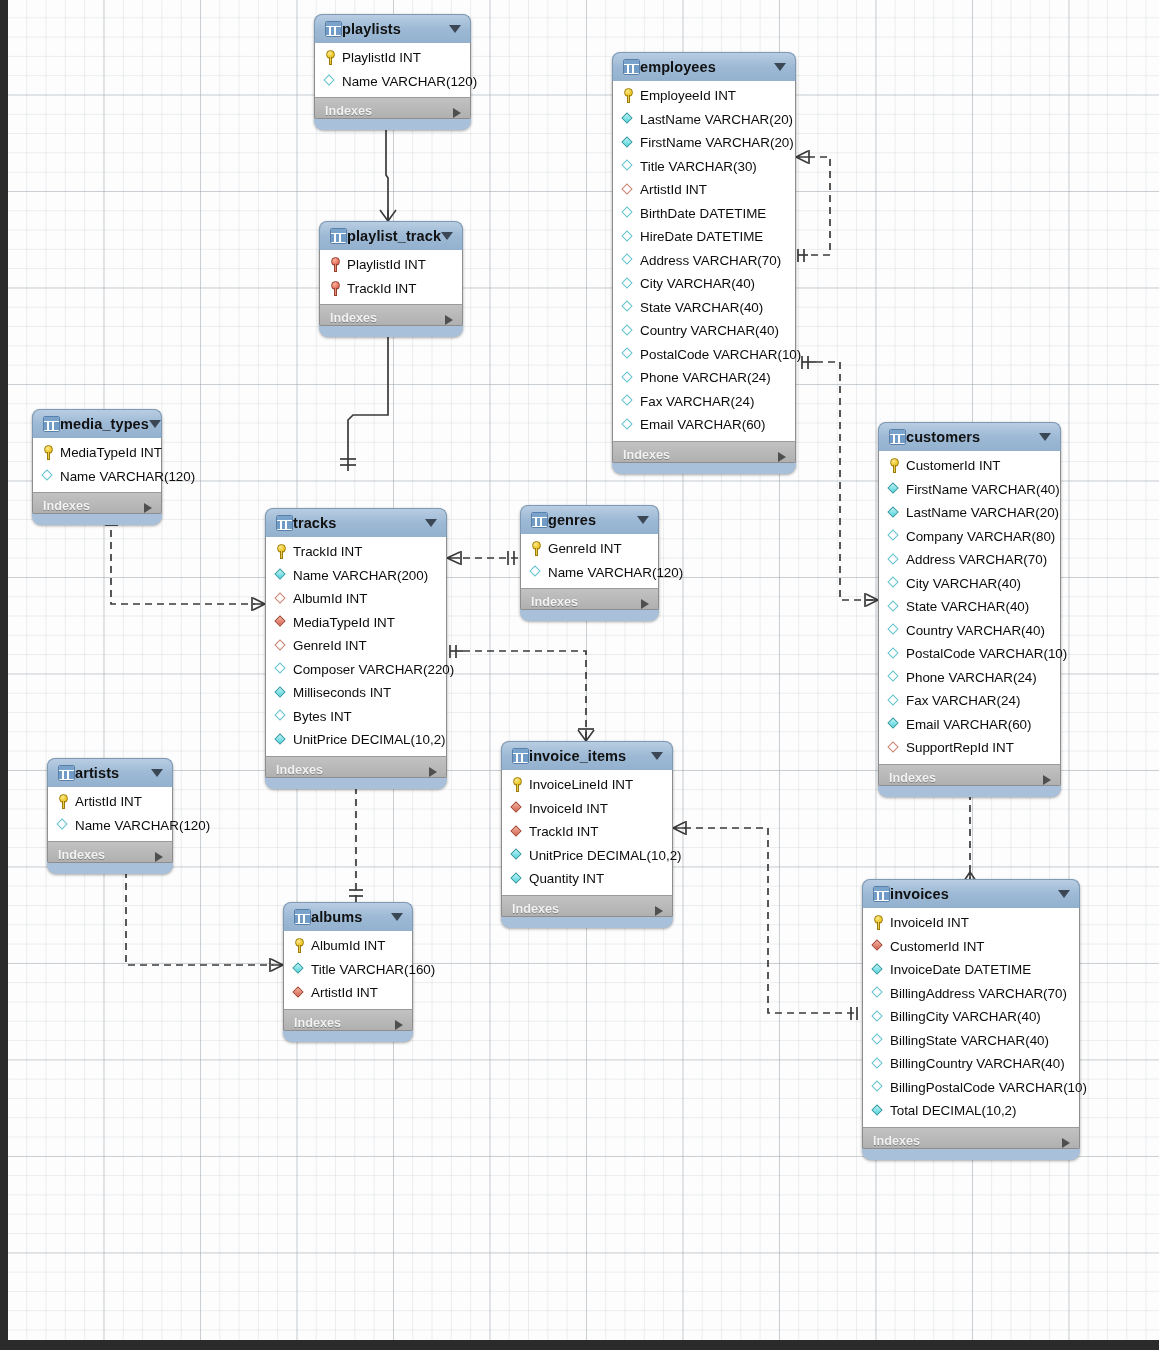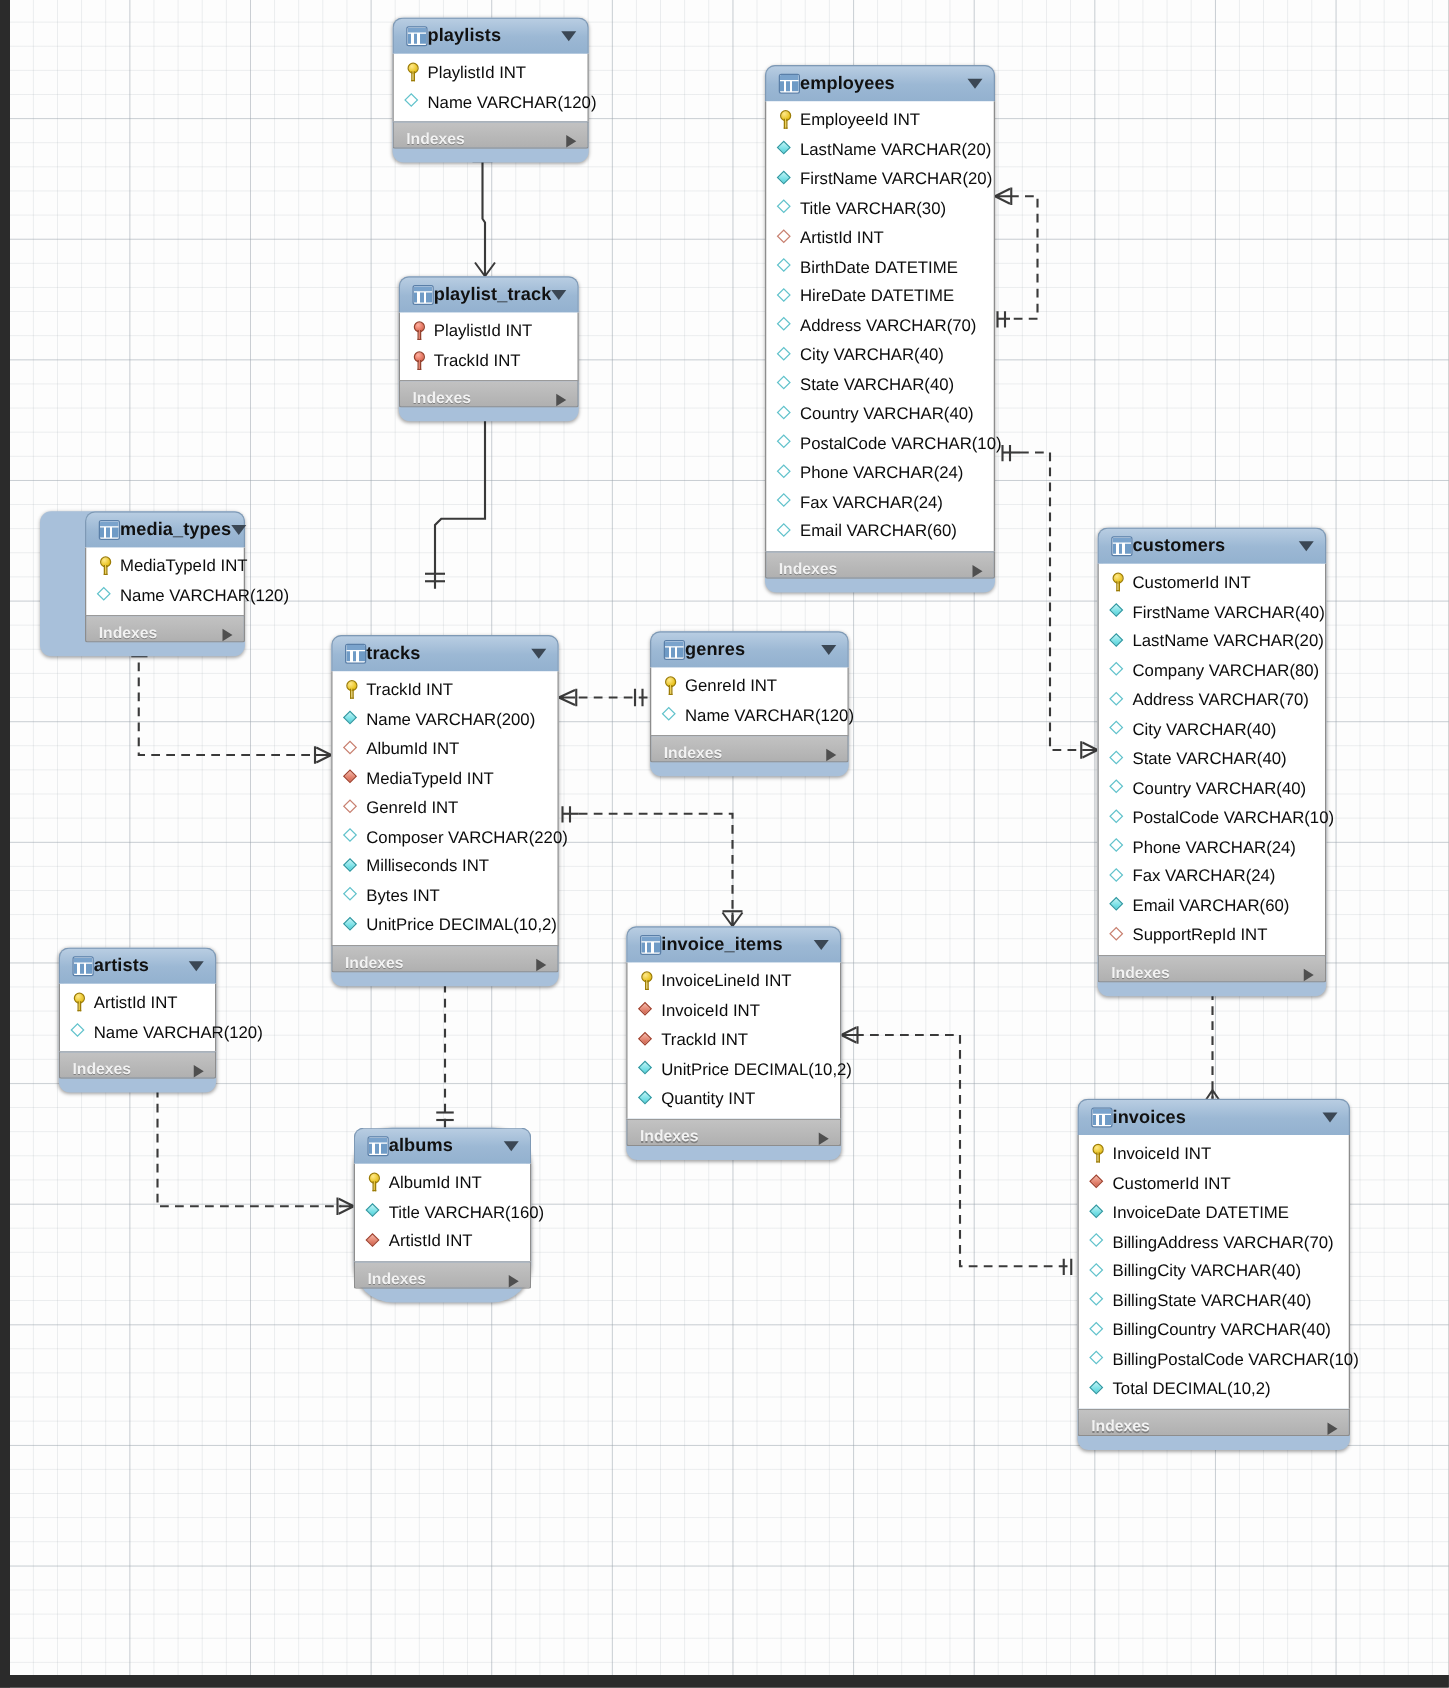--- a/index.html
+++ b/index.html
@@ -332,21 +332,21 @@
             <i></i>
           </span>
           <span>Email VARCHAR(60)</span>
         </div>
       </div>
       <div class="tbl-idx">
         <span class="lbl">Indexes</span>
         <span class="tri-r"></span>
       </div>
     </div>
-    <div class="tbl" style="left: 24px; top: 409px; width: 164px; padding-left: 36px;">
+    <div class="tbl" style="left: 24px; top: 409px; width: 130px;">
       <div class="tbl-hd">
         <span class="tbl-ico"></span>
         <span class="tbl-nm">media_types</span>
         <span class="tbl-arw"></span>
       </div>
       <div class="tbl-body">
         <div class="col">
           <span class="gi key"></span>
           <span>MediaTypeId INT</span>
         </div>
@@ -420,21 +420,21 @@
             <i></i>
           </span>
           <span>UnitPrice DECIMAL(10,2)</span>
         </div>
       </div>
       <div class="tbl-idx">
         <span class="lbl">Indexes</span>
         <span class="tri-r"></span>
       </div>
     </div>
-    <div class="tbl" style="left: 512px; top: 505px; width: 159px;">
+    <div class="tbl" style="left: 512px; top: 505px; width: 139px;">
       <div class="tbl-hd">
         <span class="tbl-ico"></span>
         <span class="tbl-nm">genres</span>
         <span class="tbl-arw"></span>
       </div>
       <div class="tbl-body">
         <div class="col">
           <span class="gi key"></span>
           <span>GenreId INT</span>
         </div>
@@ -596,21 +596,21 @@
             <i></i>
           </span>
           <span>Quantity INT</span>
         </div>
       </div>
       <div class="tbl-idx">
         <span class="lbl">Indexes</span>
         <span class="tri-r"></span>
       </div>
     </div>
-    <div class="tbl" style="left: 275px; top: 902px; width: 142px; border-radius: 31px;">
+    <div class="tbl" style="left: 275px; top: 902px; width: 130px;">
       <div class="tbl-hd">
         <span class="tbl-ico"></span>
         <span class="tbl-nm">albums</span>
         <span class="tbl-arw"></span>
       </div>
       <div class="tbl-body">
         <div class="col">
           <span class="gi key"></span>
           <span>AlbumId INT</span>
         </div>

